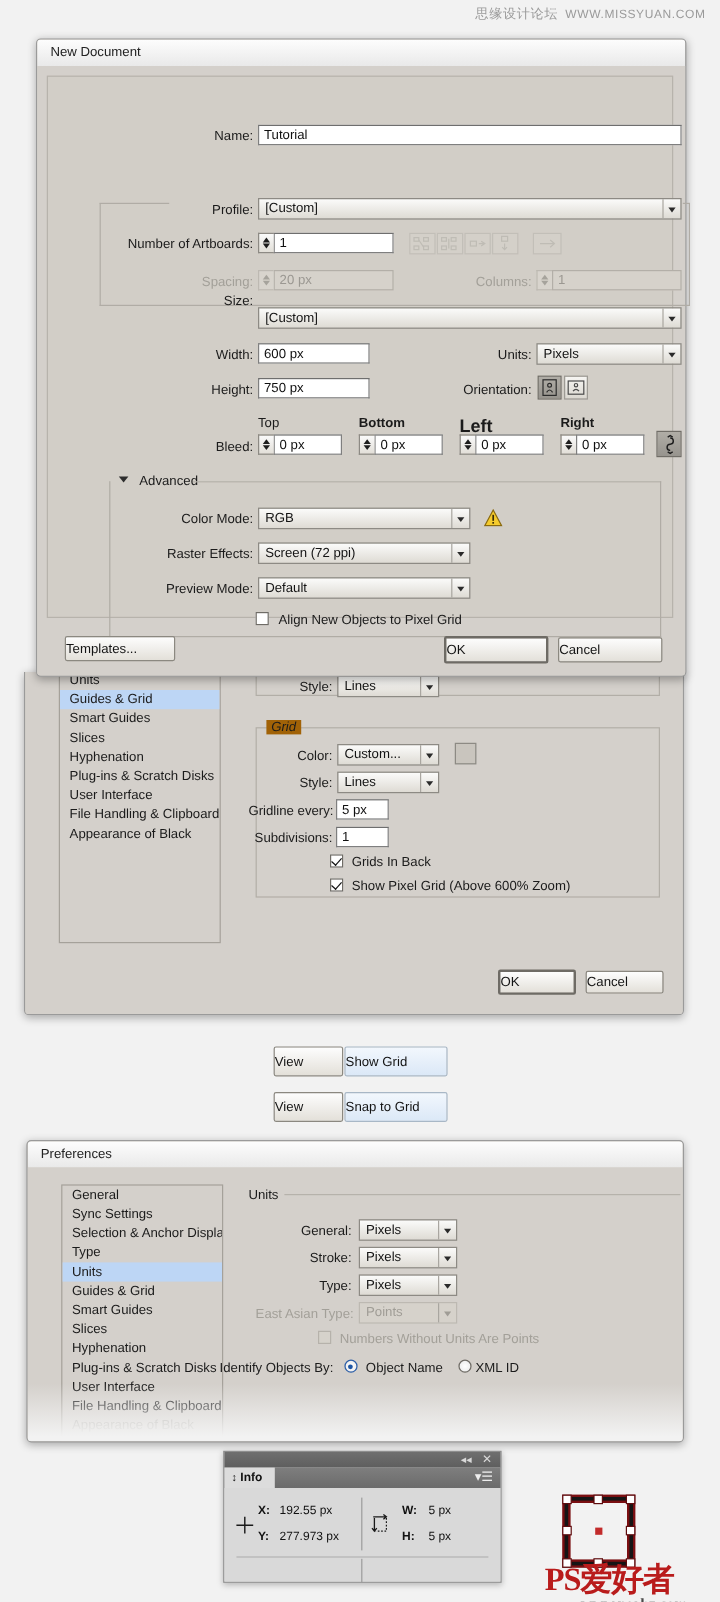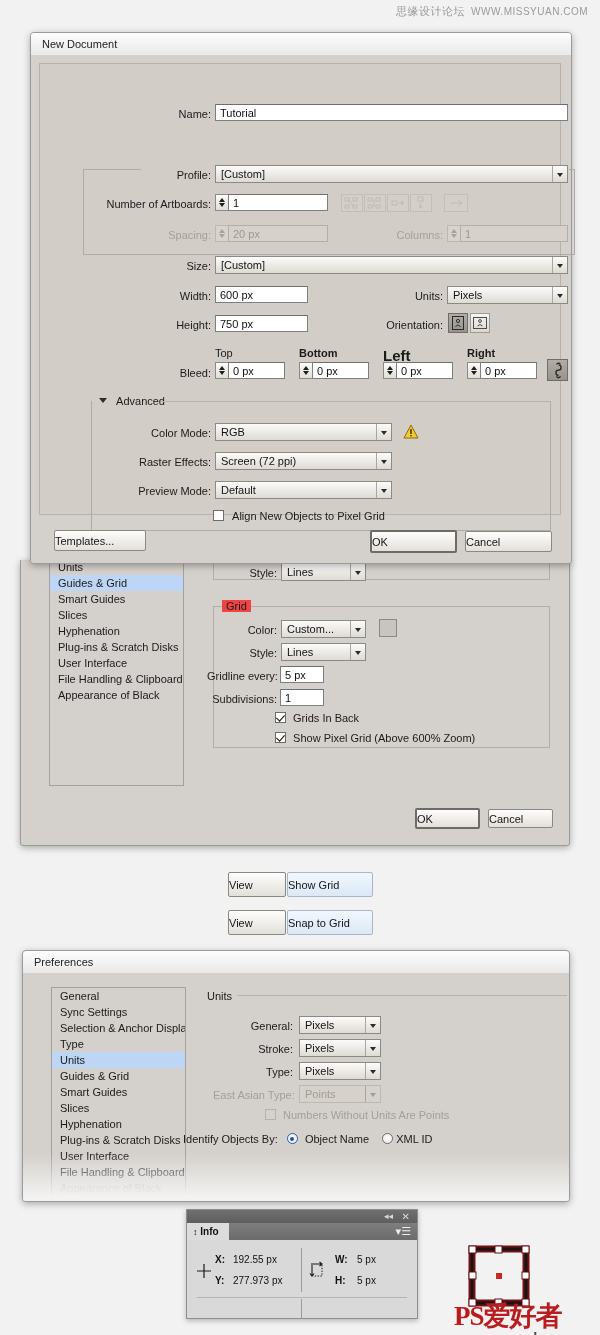--- a/index.html
+++ b/index.html
@@ -91,21 +91,21 @@
     background:linear-gradient(#f6f5f2,#dbd8d1);
     border:1px solid #9d9a94;box-sizing:border-box;position:relative;
   }
   .iconbtn.dis{background:#d4d0c9;border-color:#c2bfb8;}
   .iconbtn.on{background:linear-gradient(#b0ada6,#97948e);border-color:#706d67;}
 
   .grp{
     position:absolute;border:1px solid #b2aea7;box-sizing:border-box;
   }
   .grp-title{
-    position:absolute;top:-7px;left:8px;background:#ef4444;padding:0 4px;font-size:11px;color:#1b1b1b;
+    position:absolute;top:-7px;left:8px;background:#a16207;padding:0 4px;font-size:11px;color:#1b1b1b;font-style:italic;
   }
   .chk{
     display:inline-block;width:11px;height:11px;background:#fff;border:1px solid #6f6c66;
     box-sizing:border-box;vertical-align:-1px;position:relative;
   }
   .chk.dis{background:#d6d2cb;border-color:#b6b2ab;}
   .chk.checked:after{
     content:"";position:absolute;left:2px;top:0px;width:4px;height:7px;
     border:solid #111;border-width:0 1.6px 1.6px 0;transform:rotate(42deg);
   }
@@ -348,21 +348,21 @@
 
     <div class="lbl dis" style="position:absolute;left:110px;top:174px;width:70px;">Spacing:</div>
     <div style="position:absolute;left:184px;top:170px;">
       <span class="spin dis"></span><span class="fld dis" style="display:inline-block;width:100px;vertical-align:top;">20 px</span>
     </div>
     <div class="lbl dis" style="position:absolute;left:348px;top:174px;width:64px;">Columns:</div>
     <div style="position:absolute;left:416px;top:170px;">
       <span class="spin dis"></span><span class="fld dis" style="display:inline-block;width:108px;vertical-align:top;">1</span>
     </div>
 
-    <div class="lbl" style="position:absolute;left:110px;top:205px;width:70px;">Size:</div>
+    <div class="lbl" style="position:absolute;left:110px;top:190px;width:70px;">Size:</div>
     <div class="sel" style="position:absolute;left:184px;top:201px;width:353px;">
       <span>[Custom]</span>
       <span class="arrowbox"></span>
     </div>
 
     <div class="lbl" style="position:absolute;left:110px;top:235px;width:70px;">Width:</div>
     <div class="fld" style="position:absolute;left:184px;top:231px;width:93px;">600 px</div>
     <div class="lbl" style="position:absolute;left:348px;top:235px;width:64px;">Units:</div>
     <div class="sel" style="position:absolute;left:416px;top:231px;width:121px;">
       <span>Pixels</span>

